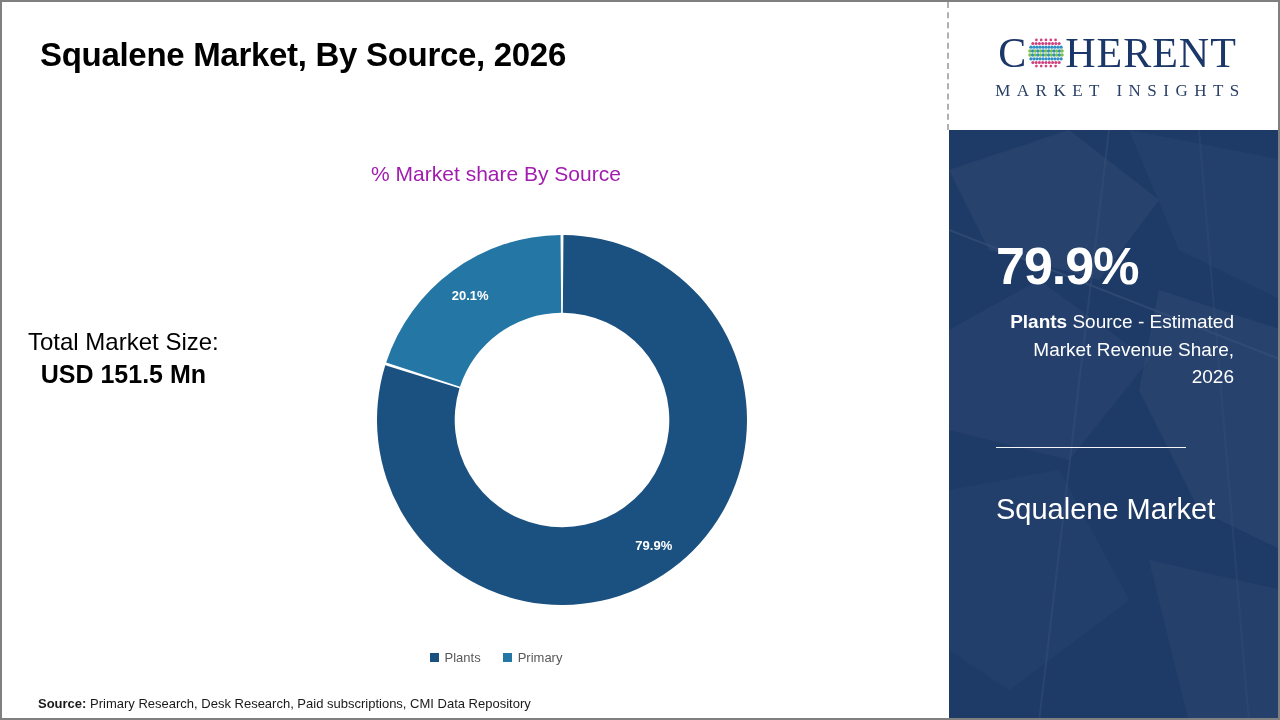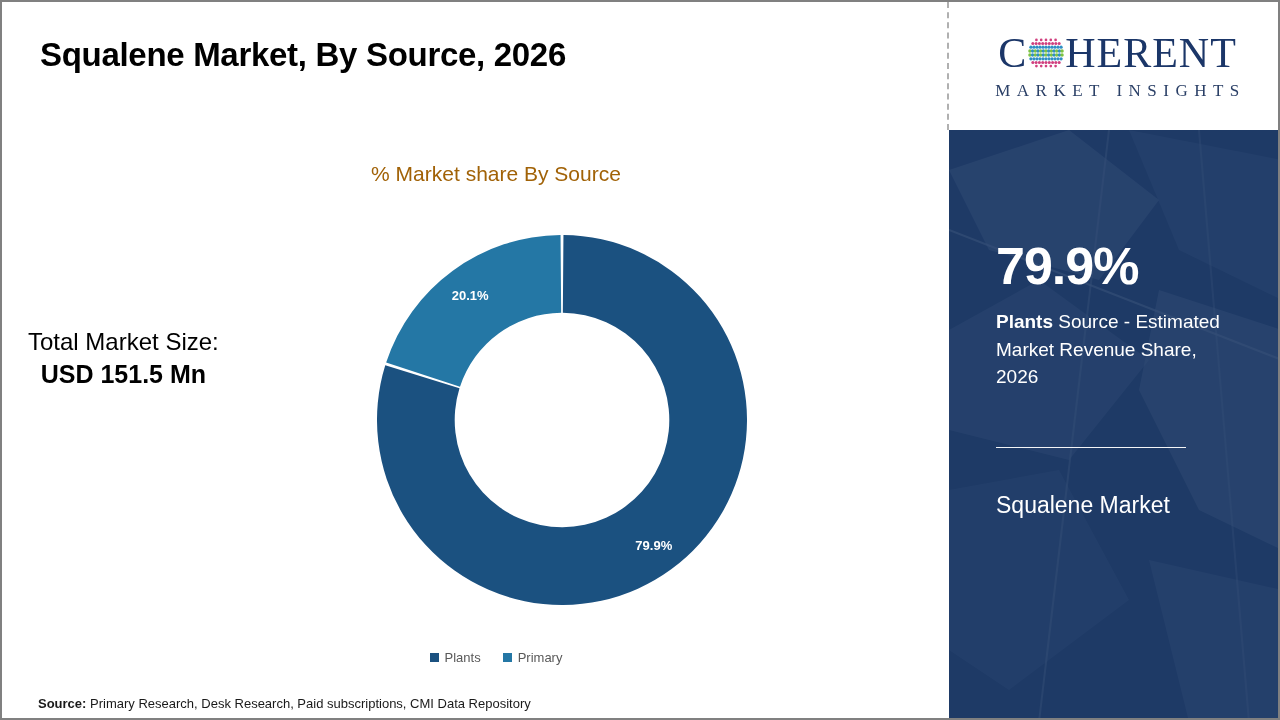--- a/index.html
+++ b/index.html
@@ -34,21 +34,21 @@
     white-space: nowrap;
   }
 
   .chart-subtitle {
     position: absolute;
     left: 0;
     top: 160px;
     width: 944px;
     text-align: center;
     font-size: 21px;
-    color: #a16207;
+    color: #a21caf;
     transform: translateX(22px);
   }
 
   .total-block {
     position: absolute;
     left: 26px;
     top: 324px;
     line-height: 1.32;
     text-align: center;
   }
@@ -196,31 +196,32 @@
     margin-top: 110px;
     line-height: 1;
     letter-spacing: -1px;
   }
   .panel-desc {
     font-size: 19px;
     color: #ffffff;
     line-height: 1.45;
     margin-top: 16px;
     max-width: 250px;
+    text-align: right;
   }
   .panel-desc b { font-weight: bold; }
   .panel-rule {
     width: 190px;
     height: 1px;
     background: #ffffff;
     margin-top: 56px;
     opacity: 0.95;
   }
   .panel-footer {
-    font-size: 23px;
+    font-size: 29px;
     color: #ffffff;
     margin-top: 44px;
     line-height: 1.2;
   }
 </style>
 </head>
 <body>
 
 <div id="page">
 

